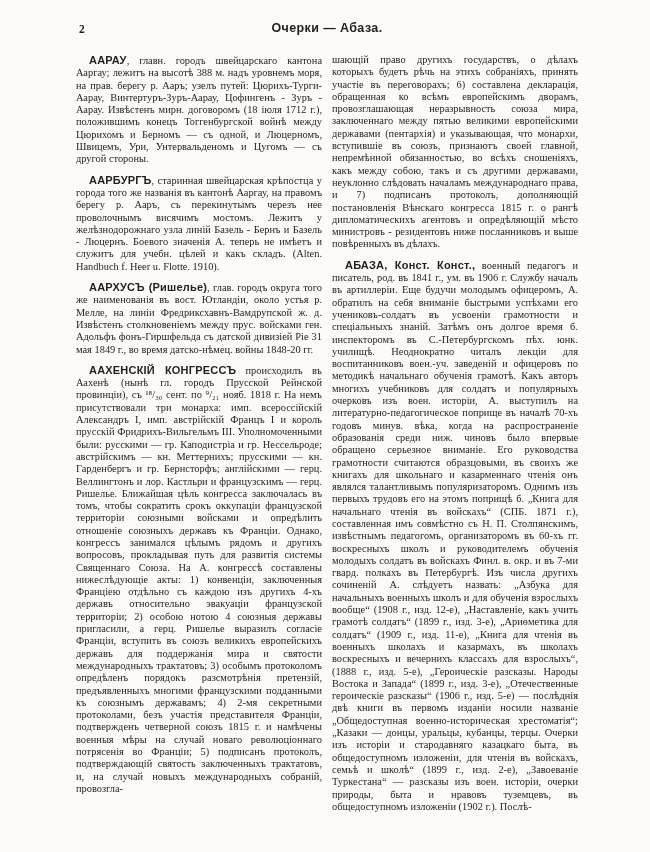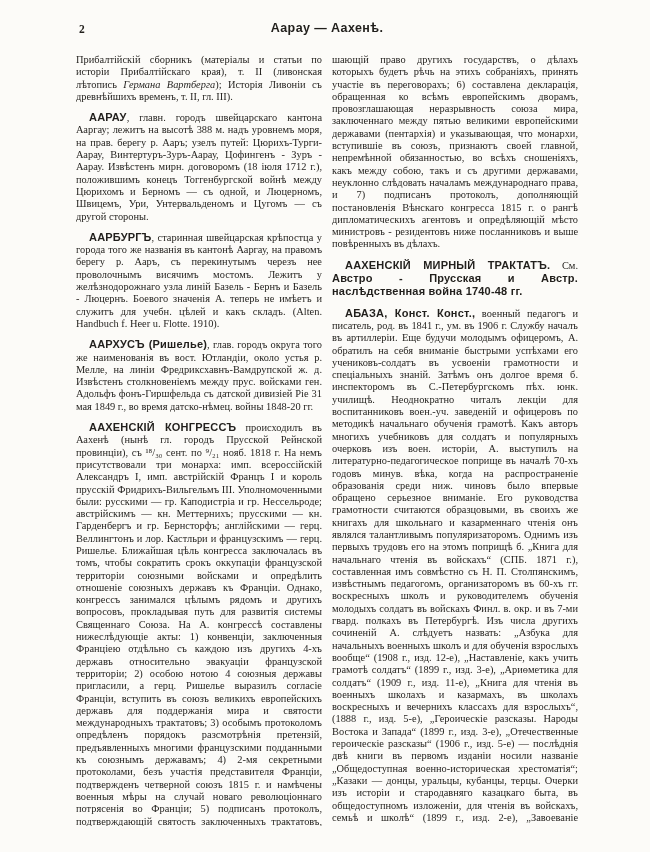--- a/index.html
+++ b/index.html
@@ -58,29 +58,27 @@
     letter-spacing: 0.2px;
   }
   .seg-italic { font-style: italic; }
 </style>
 </head>
 <body>
 
 <div class="page">
   <div class="hdr">
     <span class="page-num">2</span>
-    <span class="running-title">Аарау — Аахенѣ.</span>
+    <span class="running-title">Очерки — Абаза.</span>
   </div>
   <div class="columns">
     <section class="col">
-        <p class="para continuation"><span class="seg-normal">Прибалтійскій сборникъ (матеріалы и статьи по исторіи Прибалтійскаго края), т. II (ливонская лѣтопись </span><span class="seg-italic">Германа Вартберга</span><span class="seg-normal">); Исторія Ливоніи съ древнѣйшихъ временъ, т. II, гл. III).</span></p>
         <p class="para entry"><span class="seg-bold">ААРАУ</span><span class="seg-normal">, главн. городъ швейцарскаго кантона Ааргау; лежитъ на высотѣ 388 м. надъ уровнемъ моря, на прав. берегу р. Ааръ; узелъ путей: Цюрихъ-Турги-Аарау, Винтертуръ-Зуръ-Аарау, Цофингенъ - Зуръ - Аарау. Извѣстенъ мирн. договоромъ (18 іюля 1712 г.), положившимъ конецъ Тоггенбургской войнѣ между Цюрихомъ и Берномъ — съ одной, и Люцерномъ, Швицемъ, Ури, Унтервальденомъ и Цугомъ — съ другой стороны.</span></p>
         <p class="para entry"><span class="seg-bold">ААРБУРГЪ</span><span class="seg-normal">, старинная швейцарская крѣпостца у города того же названія въ кантонѣ Ааргау, на правомъ берегу р. Ааръ, съ перекинутымъ черезъ нее проволочнымъ висячимъ мостомъ. Лежитъ у желѣзнодорожнаго узла линій Базель - Бернъ и Базель - Люцернъ. Боевого значенія А. теперь не имѣетъ и служитъ для учебн. цѣлей и какъ складъ. (Alten. Handbuch f. Heer u. Flotte. 1910).</span></p>
         <p class="para entry"><span class="seg-bold">ААРХУСЪ (Ришелье)</span><span class="seg-normal">, глав. городъ округа того же наименованія въ вост. Ютландіи, около устья р. Мелле, на линіи Фредриксхавнъ-Вамдрупской ж. д. Извѣстенъ столкновеніемъ между прус. войсками ген. Адольфъ фонъ-Гиршфельда съ датской дивизіей Ріе 31 мая 1849 г., во время датско-нѣмец. войны 1848-20 гг.</span></p>
         <p class="para entry"><span class="seg-bold">ААХЕНСКІЙ КОНГРЕССЪ</span><span class="seg-normal"> происходилъ въ Аахенѣ (нынѣ гл. городъ Прусской Рейнской провинціи), съ ¹⁸/₃₀ сент. по ⁹/₂₁ нояб. 1818 г. На немъ присутствовали три монарха: имп. всероссійскій Александръ I, имп. австрійскій Францъ I и король прусскій Фридрихъ-Вильгельмъ III. Уполномоченными были: русскими — гр. Каподистріа и гр. Нессельроде; австрійскимъ — кн. Меттернихъ; прусскими — кн. Гарденбергъ и гр. Бернсторфъ; англійскими — герц. Веллингтонъ и лор. Кастльри и французскимъ — герц. Ришелье. Ближайшая цѣль конгресса заключалась въ томъ, чтобы сократить срокъ оккупаціи французской территоріи союзными войсками и опредѣлить отношеніе союзныхъ державъ къ Франціи. Однако, конгрессъ занимался цѣлымъ рядомъ и другихъ вопросовъ, прокладывая путь для развитія системы Священнаго Союза. На А. конгрессѣ составлены нижеслѣдующіе акты: 1) конвенціи, заключенныя Франціею отдѣльно съ каждою изъ другихъ 4-хъ державъ относительно эвакуаціи французской территоріи; 2) особою нотою 4 союзныя державы пригласили, а герц. Ришелье выразилъ согласіе Франціи, вступить въ союзъ великихъ европейскихъ державъ для поддержанія мира и святости международныхъ трактатовъ; 3) особымъ протоколомъ опредѣленъ порядокъ разсмотрѣнія претензій, предъявленныхъ многими французскими подданными къ союзнымъ державамъ; 4) 2-мя секретными протоколами, безъ участія представителя Франціи, подтвержденъ четверной союзъ 1815 г. и намѣчены военныя мѣры на случай новаго революціоннаго потрясенія во Франціи; 5) подписанъ протоколъ, подтверждающій святость заключенныхъ трактатовъ, и, на случай новыхъ международныхъ собраній, провозгла-</span></p>
       </section>
     <section class="col">
         <p class="para continuation"><span class="seg-normal">шающій право другихъ государствъ, о дѣлахъ которыхъ будетъ рѣчь на этихъ собраніяхъ, принять участіе въ переговорахъ; 6) составлена декларація, обращенная ко всѣмъ европейскимъ дворамъ, провозглашающая неразрывность союза мира, заключеннаго между пятью великими европейскими державами (пентархія) и указывающая, что монархи, вступившіе въ союзъ, признаютъ своей главной, непремѣнной обязанностью, во всѣхъ сношеніяхъ, какъ между собою, такъ и съ другими державами, неуклонно слѣдовать началамъ международнаго права, и 7) подписанъ протоколъ, дополняющій постановленія Вѣнскаго конгресса 1815 г. о рангѣ дипломатическихъ агентовъ и опредѣляющій мѣсто министровъ - резидентовъ ниже посланниковъ и выше повѣренныхъ въ дѣлахъ.</span></p>
-        <p class="para entry"><span class="seg-bold">ААХЕНСКІЙ МИРНЫЙ ТРАКТАТЪ.</span><span class="seg-normal"> См. </span><span class="seg-bold">Австро - Прусская и Австр. наслѣдственная война 1740-48 гг.</span></p>
         <p class="para entry"><span class="seg-bold">АБАЗА, Конст. Конст.,</span><span class="seg-normal"> военный педагогъ и писатель, род. въ 1841 г., ум. въ 1906 г. Службу началъ въ артиллеріи. Еще будучи молодымъ офицеромъ, А. обратилъ на себя вниманіе быстрыми успѣхами его учениковъ-солдатъ въ усвоеніи грамотности и спеціальныхъ знаній. Затѣмъ онъ долгое время б. инспекторомъ въ С.-Петербургскомъ пѣх. юнк. училищѣ. Неоднократно читалъ лекціи для воспитанниковъ воен.-уч. заведеній и офицеровъ по методикѣ начальнаго обученія грамотѣ. Какъ авторъ многихъ учебниковъ для солдатъ и популярныхъ очерковъ изъ воен. исторіи, А. выступилъ на литературно-педагогическое поприще въ началѣ 70-хъ годовъ минув. вѣка, когда на распространеніе образованія среди ниж. чиновъ было впервые обращено серьезное вниманіе. Его руководства грамотности считаются образцовыми, въ своихъ же книгахъ для школьнаго и казарменнаго чтенія онъ являлся талантливымъ популяризаторомъ. Однимъ изъ первыхъ трудовъ его на этомъ поприщѣ б. „Книга для начальнаго чтенія въ войскахъ“ (СПБ. 1871 г.), составленная имъ совмѣстно съ Н. П. Столпянскимъ, извѣстнымъ педагогомъ, организаторомъ въ 60-хъ гг. воскресныхъ школъ и руководителемъ обученія молодыхъ солдатъ въ войскахъ Финл. в. окр. и въ 7-ми гвард. полкахъ въ Петербургѣ. Изъ числа другихъ сочиненій А. слѣдуетъ назвать: „Азбука для начальныхъ военныхъ школъ и для обученія взрослыхъ вообще“ (1908 г., изд. 12-е), „Наставленіе, какъ учить грамотѣ солдатъ“ (1899 г., изд. 3-е), „Ариѳметика для солдатъ“ (1909 г., изд. 11-е), „Книга для чтенія въ военныхъ школахъ и казармахъ, въ школахъ воскресныхъ и вечернихъ классахъ для взрослыхъ“, (1888 г., изд. 5-е), „Героическіе разсказы. Народы Востока и Запада“ (1899 г., изд. 3-е), „Отечественные героическіе разсказы“ (1906 г., изд. 5-е) — послѣднія двѣ книги въ первомъ изданіи носили названіе „Общедоступная военно-историческая хрестоматія“; „Казаки — донцы, уральцы, кубанцы, терцы. Очерки изъ исторіи и стародавняго казацкаго быта, въ общедоступномъ изложеніи, для чтенія въ войскахъ, семьѣ и школѣ“ (1899 г., изд. 2-е), „Завоеваніе Туркестана“ — разсказы изъ воен. исторіи, очерки природы, быта и нравовъ туземцевъ, въ общедоступномъ изложеніи (1902 г.). Послѣ-</span></p>
       </section>
   </div>
 </div>
 
 </body></html>

